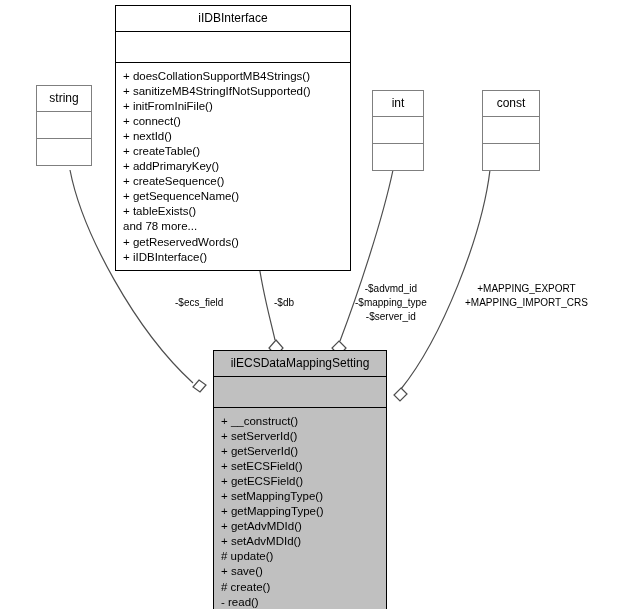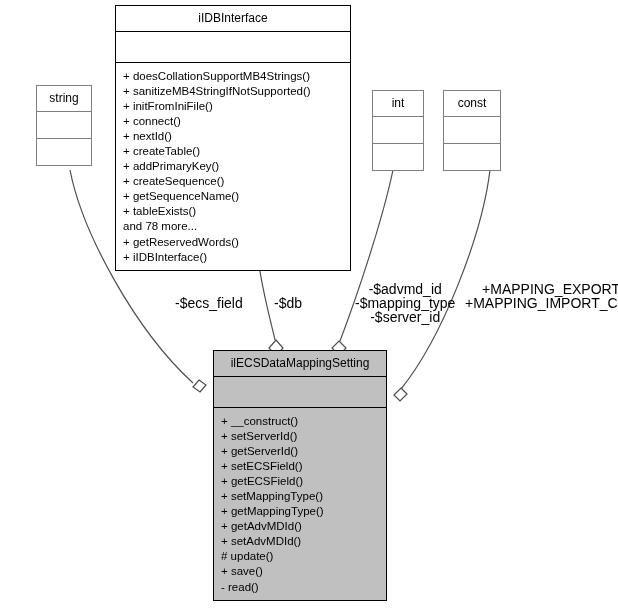--- a/index.html
+++ b/index.html
@@ -75,21 +75,21 @@
   .cls-ops .row {
     white-space: nowrap;
     padding: 0.5px 0;
     font-size: 11.5px;
     line-height: 14.1px;
   }
 
   
   .edge-label {
     position: absolute;
-    font-size: 14px;
+    font-size: 10px;
     line-height: 14px;
     color: #000000;
     white-space: nowrap;
   }
   .edge-label .ln { display: block; }
   .edge-label.center .ln { text-align: center; }
 </style>
 </head>
 <body>
 
@@ -146,21 +146,21 @@
   </div>
 
   <div class="uml-class plain" style="left:342px; top:90px; width:52px;">
     <div class="cls-title">int</div>
     <div class="cls-sep"></div>
     <div class="cls-attrs"></div>
     <div class="cls-sep"></div>
     <div class="cls-attrs"></div>
   </div>
 
-  <div class="uml-class plain" style="left:413px; top:90px; width:58px;">
+  <div class="uml-class plain" style="left:452px; top:90px; width:58px;">
     <div class="cls-title">const</div>
     <div class="cls-sep"></div>
     <div class="cls-attrs"></div>
     <div class="cls-sep"></div>
     <div class="cls-attrs"></div>
   </div>
 
   <div class="uml-class filled" style="left:183px; top:350px; width:174px;">
     <div class="cls-title">ilECSDataMappingSetting</div>
     <div class="cls-sep"></div>
@@ -171,20 +171,21 @@
       <div class="row">+ setServerId()</div>
       <div class="row">+ getServerId()</div>
       <div class="row">+ setECSField()</div>
       <div class="row">+ getECSField()</div>
       <div class="row">+ setMappingType()</div>
       <div class="row">+ getMappingType()</div>
       <div class="row">+ getAdvMDId()</div>
       <div class="row">+ setAdvMDId()</div>
       <div class="row"># update()</div>
       <div class="row">+ save()</div>
+      <div class="row"># create()</div>
       <div class="row">- read()</div>
     </div>
   </div>
 
   <div class="edge-label" style="left:145px; top:296px;">
     <span class="ln">-$ecs_field</span>
   </div>
 
   <div class="edge-label" style="left:244px; top:296px;">
     <span class="ln">-$db</span>

